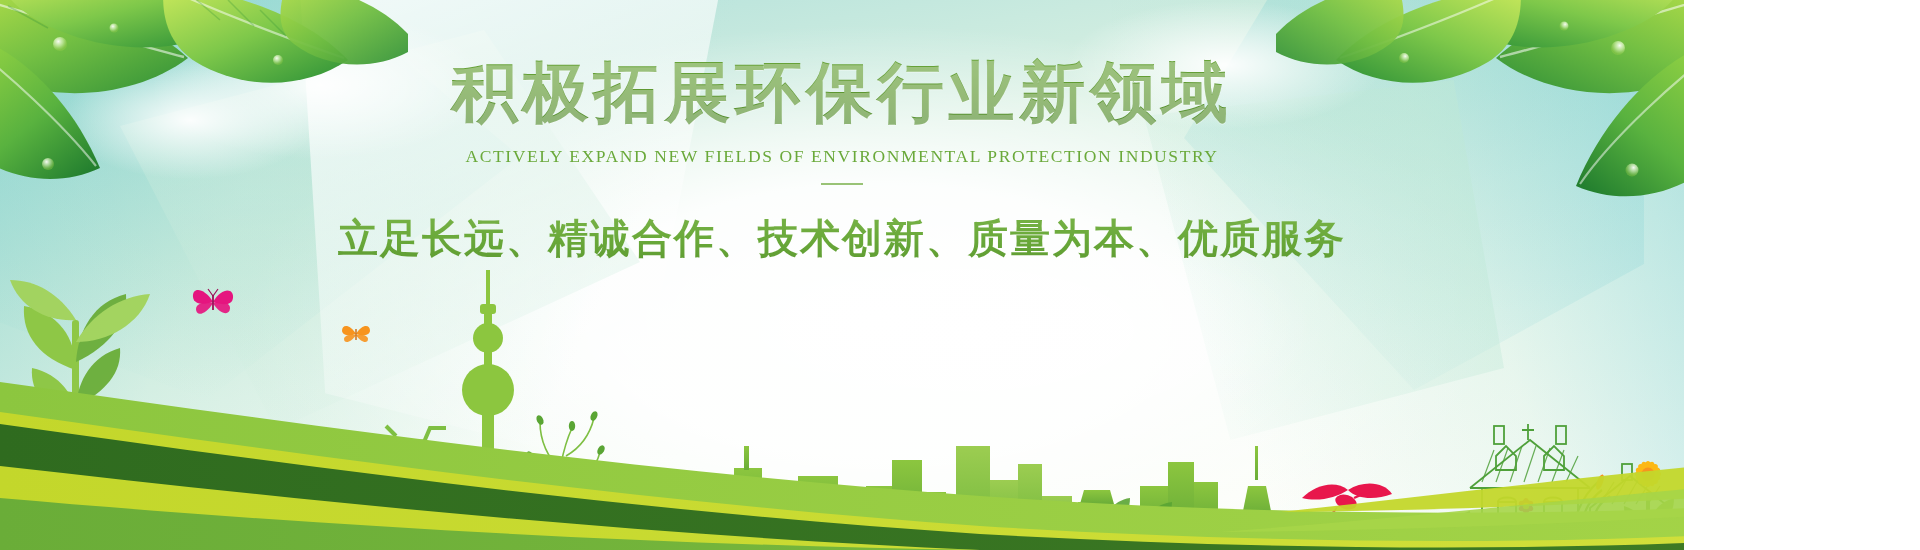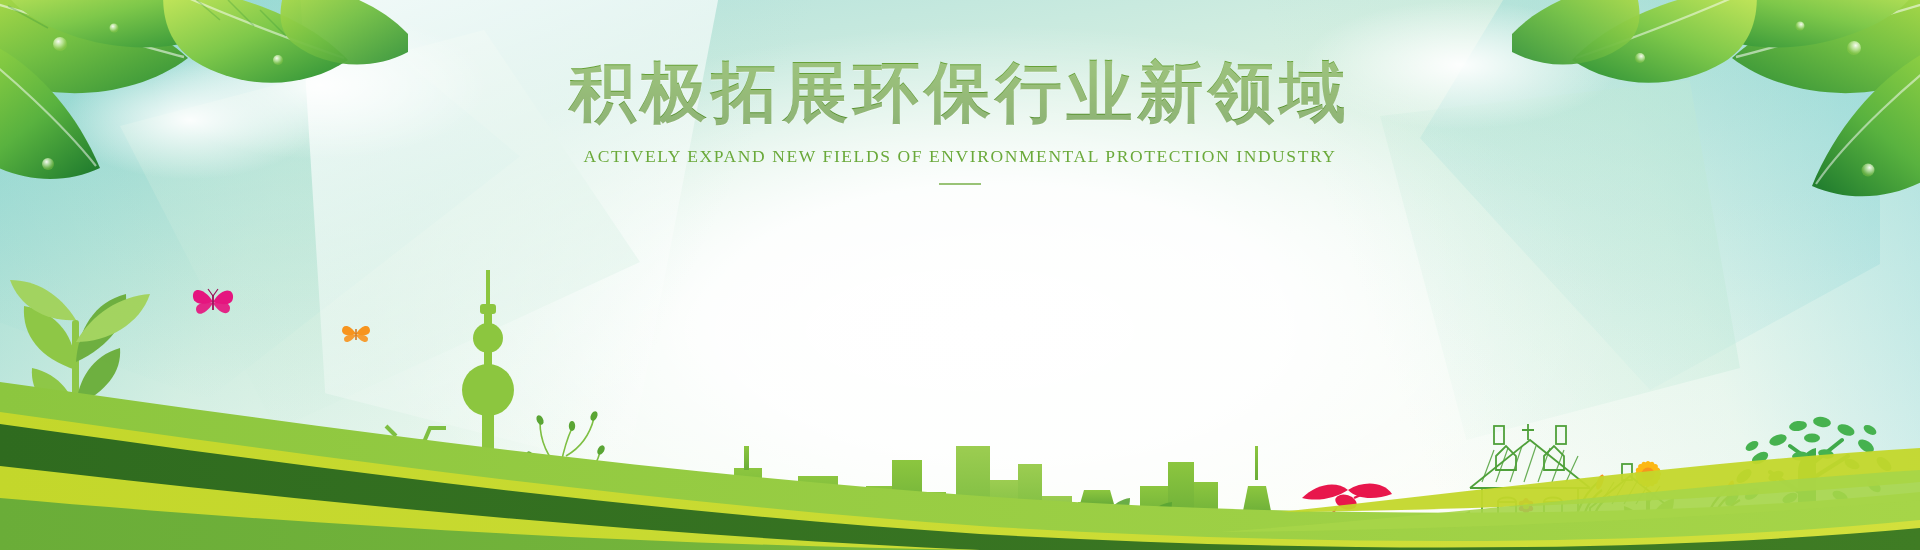--- a/index.html
+++ b/index.html
@@ -2,21 +2,21 @@
 <html><head>
 <meta charset="utf-8">
 <title>Environmental Protection Banner</title>
 <style>
   * { margin:0; padding:0; box-sizing:border-box; }
   html,body { background:#ffffff; }
   body { font-family:"Liberation Sans", sans-serif; }
 
   #banner {
     position:relative;
-    width:1920px;
+    width:1684px;
     height:550px;
     overflow:hidden;
     background:#4c1d95;
   }
 
   
   .bg-base {
     position:absolute; inset:0;
     background:
       radial-gradient(ellipse 900px 420px at 52% 58%, #ffffff 0%, rgba(255,255,255,0.92) 32%, rgba(255,255,255,0.0) 70%),
@@ -187,20 +187,21 @@
     <circle cx="78" cy="48" r="7" fill="url(#drop)"></circle>
     <circle cx="132" cy="26" r="4.5" fill="url(#drop)"></circle>
     <circle cx="64" cy="170" r="6.5" fill="url(#drop)"></circle>
     <circle cx="292" cy="58" r="5" fill="url(#drop)"></circle>
   </svg>
 
   <div class="text-block">
     <div class="title-cn">积极拓展环保行业新领域</div>
     <div class="title-en">ACTIVELY EXPAND NEW FIELDS OF ENVIRONMENTAL PROTECTION INDUSTRY</div>
     <div class="divider"></div>
+    <div class="subtitle-cn">立足长远、精诚合作、技术创新、质量为本、优质服务</div>
   </div>
 
   <svg class="scenery" viewBox="0 0 1920 300" preserveAspectRatio="none">
     <defs>
       <linearGradient id="cityg" x1="0" y1="0" x2="0" y2="1">
         <stop offset="0%" stop-color="#9ccd51"></stop>
         <stop offset="100%" stop-color="#79bb3f"></stop>
       </linearGradient>
       <linearGradient id="cityg2" x1="0" y1="0" x2="0" y2="1">
         <stop offset="0%" stop-color="#8cc63f"></stop>

